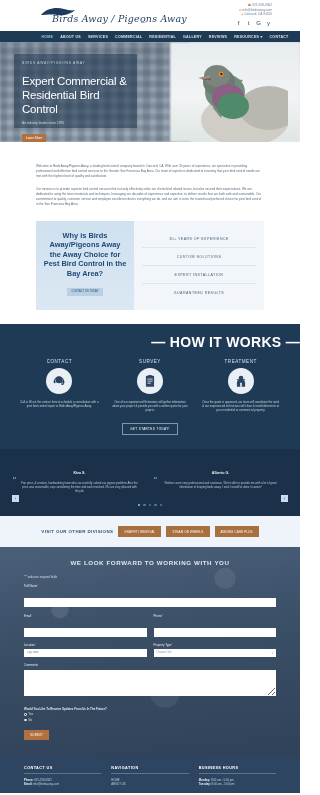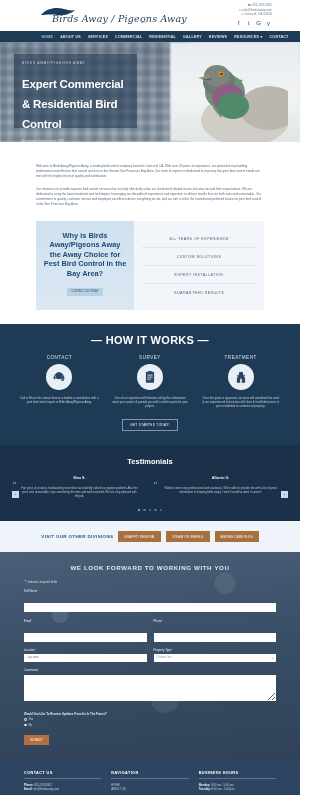--- a/index.html
+++ b/index.html
@@ -54,21 +54,21 @@
     filter: blur(1.1px);
   }
   .hero-sky { position:absolute; right:0; top:0; width:130px; height:100px;
     background: linear-gradient(180deg,#e7ecef 0%, #f2f4f5 55%, #dfe6e4 100%); filter: blur(.8px); }
   .pigeon { position:absolute; right:12px; bottom:-2px; width:115px; height:96px; }
   .hero-box {
     position: absolute; left: 14px; top: 12px; width: 123px; height: 74px;
     background: rgba(29,52,78,.55); padding: 7px 8px;
   }
   .hero-kicker { font-size: 3.4px; color: #c6d2dd; letter-spacing: .7px; margin-bottom: 4px; }
-  .hero-title { font-size: 11.5px; line-height: 20px; color: #ffffff; font-weight: bold; letter-spacing: -.2px; margin-top: 9px; }
+  .hero-title { font-size: 11.5px; line-height: 14px; color: #ffffff; font-weight: normal; letter-spacing: -.2px; margin-top: 9px; }
   .hero-sub { font-size: 3.2px; color: #cfd9e3; margin-top: 5px; }
   .hero-btn {
     margin-top: 4px; display: inline-block; background: #b0703f; color: #fff;
     font-size: 3.2px; padding: 2.5px 4px; border: none;
   }
 
   
   .intro { padding: 14px 36px 10px 36px; background: #fff; }
   .intro h2 { font-size: 9px; color: #1e4a78; font-weight: bold; letter-spacing: -.1px; }
   .intro p { font-size: 3.1px; line-height: 5px; color: #5a6c7e; margin-top: 8px; text-align: left; }
@@ -80,21 +80,21 @@
     padding: 10px 7px 9px 7px; text-align: center; position: relative; overflow:hidden;
   }
   .why-left h3 { font-size: 7.4px; line-height: 9.4px; color: #1e4a78; font-weight: bold; }
   .why-btn { margin-top: 7px; display:inline-block; background:#b9cfe2; color:#1e4a78; font-size:2.7px; padding:2.5px 5px; border:none; }
   .why-right { flex:1; background:#f2f6fa; padding: 9px 8px; }
   .stat { font-size: 3.6px; color:#4a6075; letter-spacing:.45px; text-align:center; padding: 6.5px 0; border-bottom:1px solid #dde6ef; }
   .stat:last-child { border-bottom:none; }
 
   
   .how { background:#1e3a55; padding: 10px 0 14px 0; color:#fff; }
-  .how h2 { text-align:center; font-size:11px; color:#fff; font-weight:bold; letter-spacing:.3px; }
+  .how h2 { text-align:right; font-size:14px; color:#fff; font-weight:bold; letter-spacing:.3px; }
   .steps { display:flex; margin-top:9px; padding: 0 14px; }
   .step { flex:1; text-align:center; padding: 0 6px; }
   .step-title { font-size:4.6px; color:#cfe0ef; letter-spacing:.5px; }
   .circle {
     width:26px; height:26px; border-radius:50%; background:#e8eff5; margin:4px auto 0 auto;
     display:flex; align-items:center; justify-content:center;
   }
   .step-desc { font-size:2.8px; line-height:4.2px; color:#c3d2de; margin-top:6px; }
   .how-btn {
     display:block; margin: 10px auto 0 auto; background:transparent; color:#fff;
@@ -272,21 +272,20 @@
             <rect x="10.6" y="15" width="2.8" height="7" fill="#e8eff5"></rect>
           </svg>
         </div>
         <div class="step-desc">Once the quote is approved, our team will coordinate the work &amp; our experienced technicians will clean &amp; install deterrents at your residential or commercial property.</div>
       </div>
     </div>
     <button class="how-btn">GET STARTED TODAY!</button>
   </div>
 
   <div class="testi">
-    <h2>Testimonials</h2>
     <div class="arrow left">‹</div>
     <div class="arrow right">›</div>
     <div class="testi-row">
       <div class="testi-card">
         <div class="qmark">“</div>
         <div class="testi-name">Kiva S.</div>
         <div class="testi-quote">Fair price, &amp; creative, hardworking team who successfully solved our pigeon problem. Also the price was reasonable, esp considering the time and work involved. We are very pleased with the job.</div>
       </div>
       <div class="testi-card">
         <div class="qmark">“</div>

